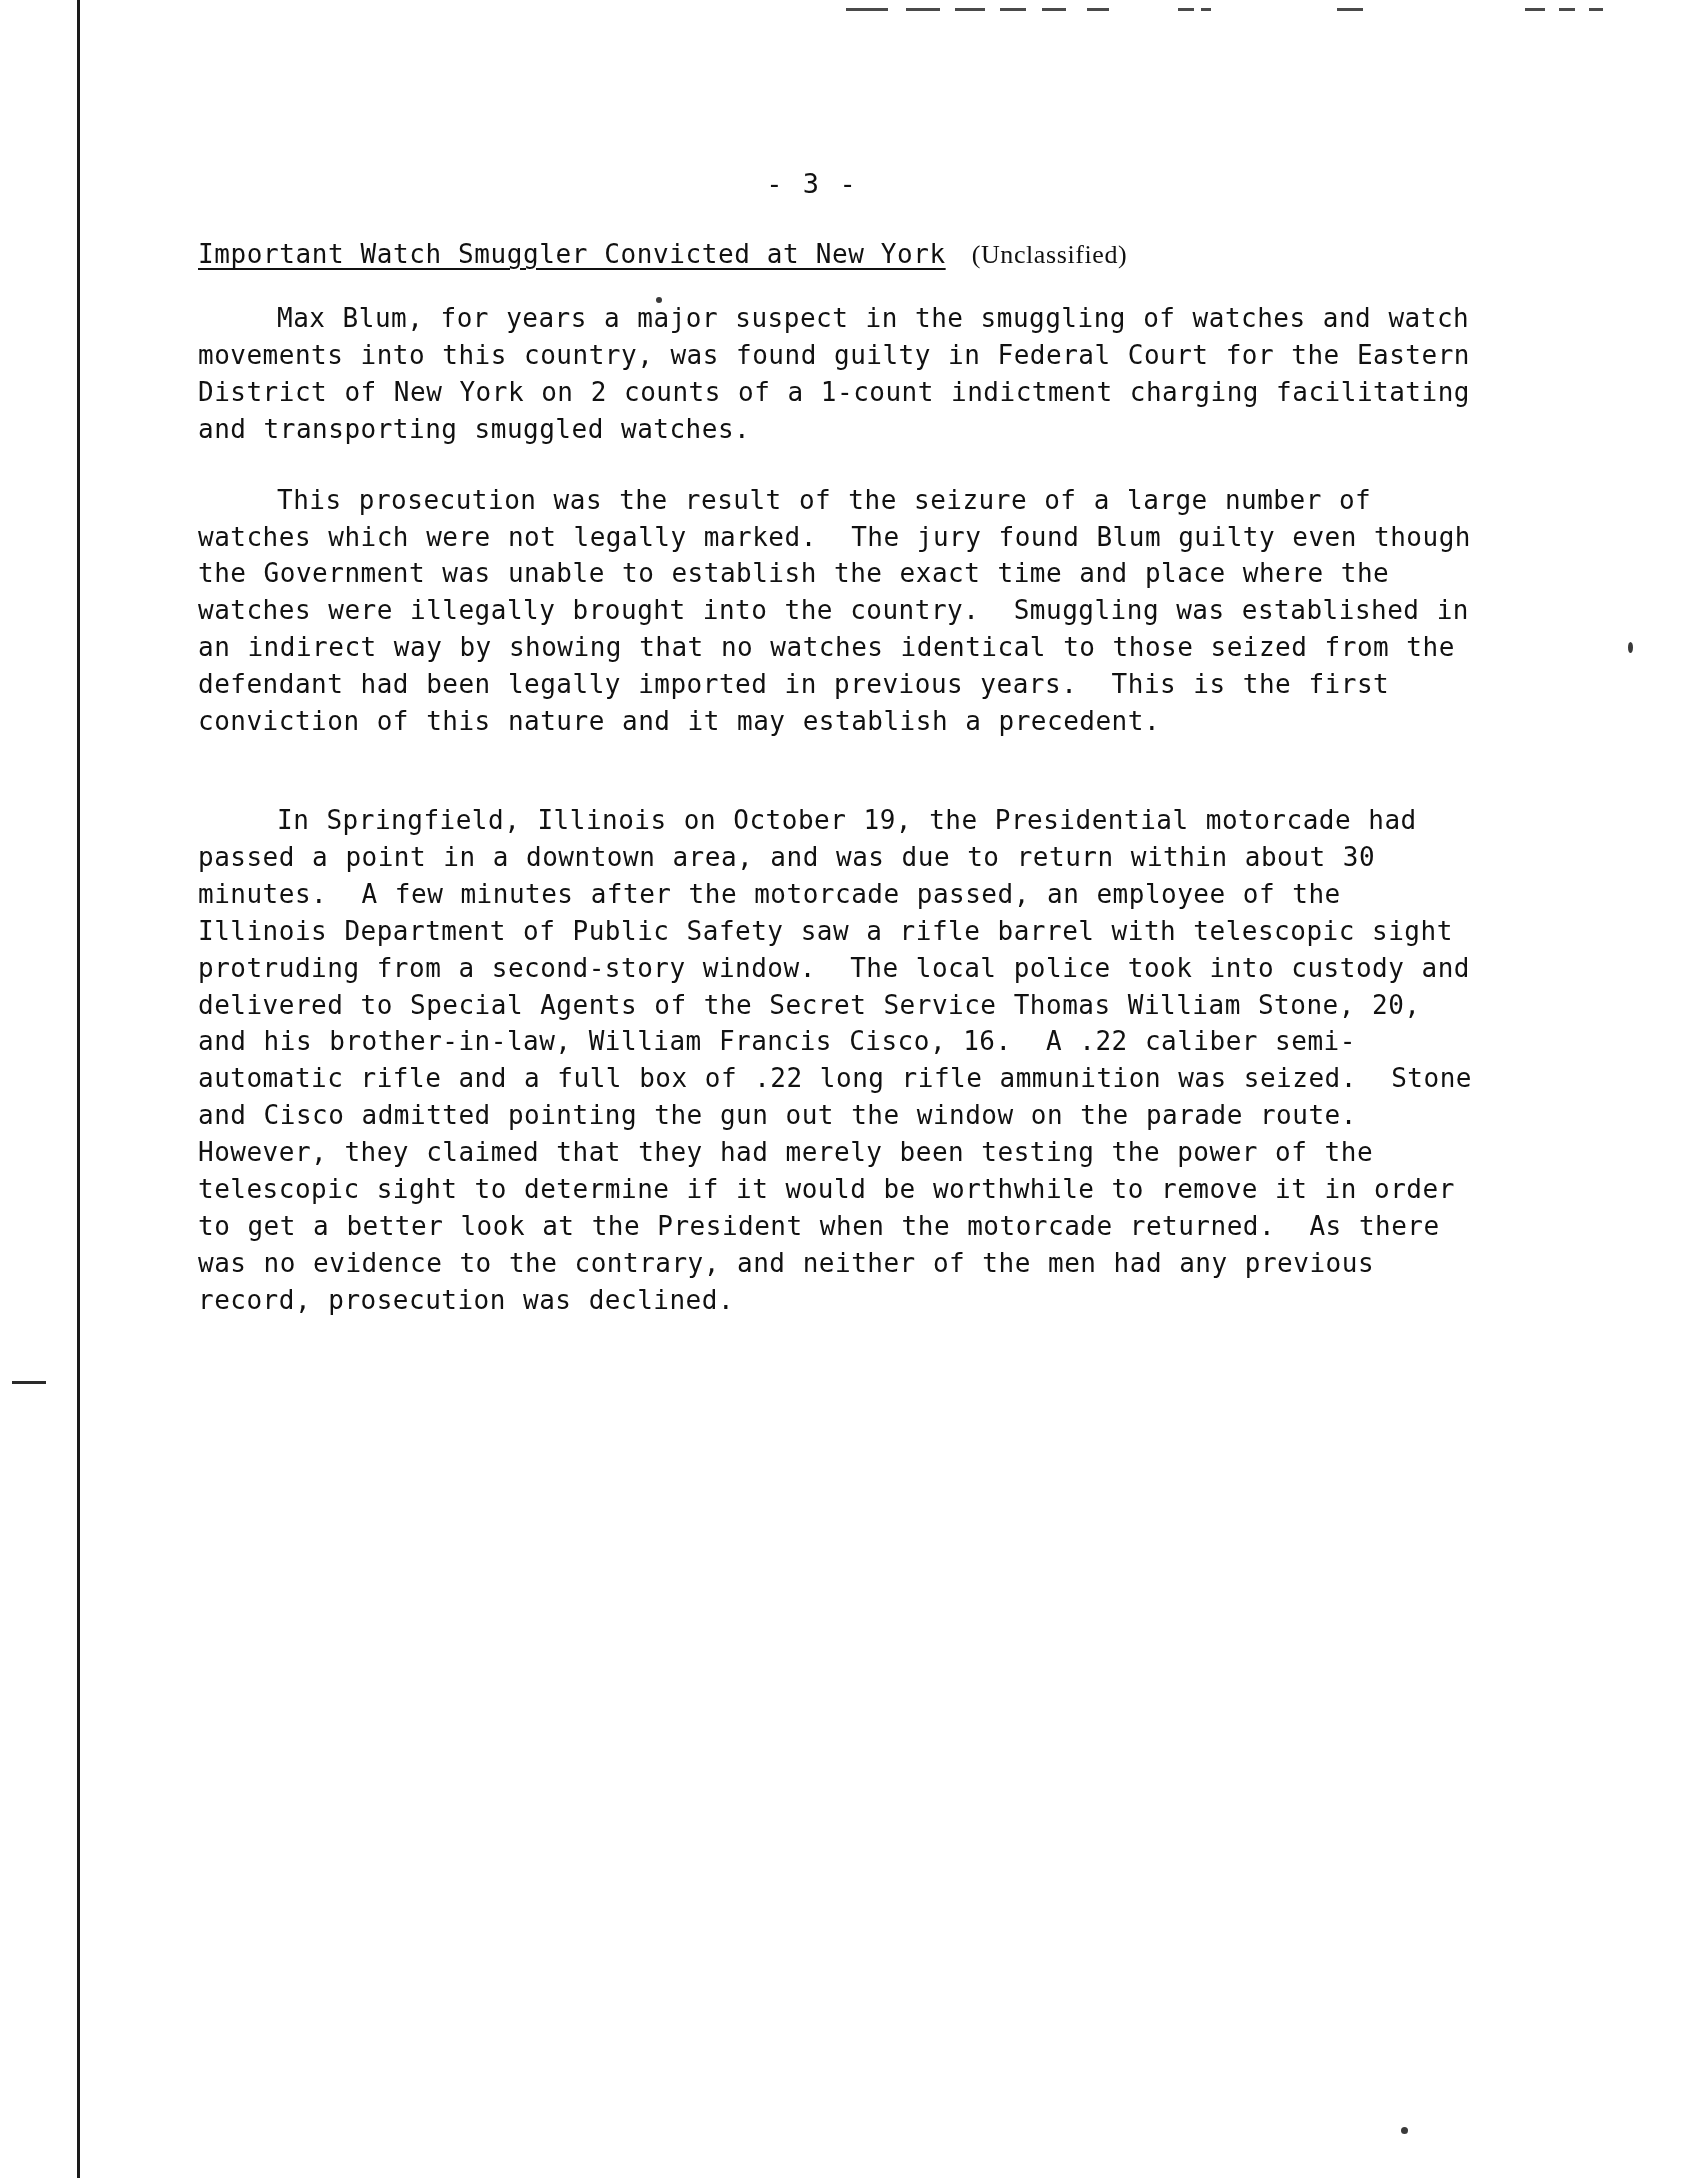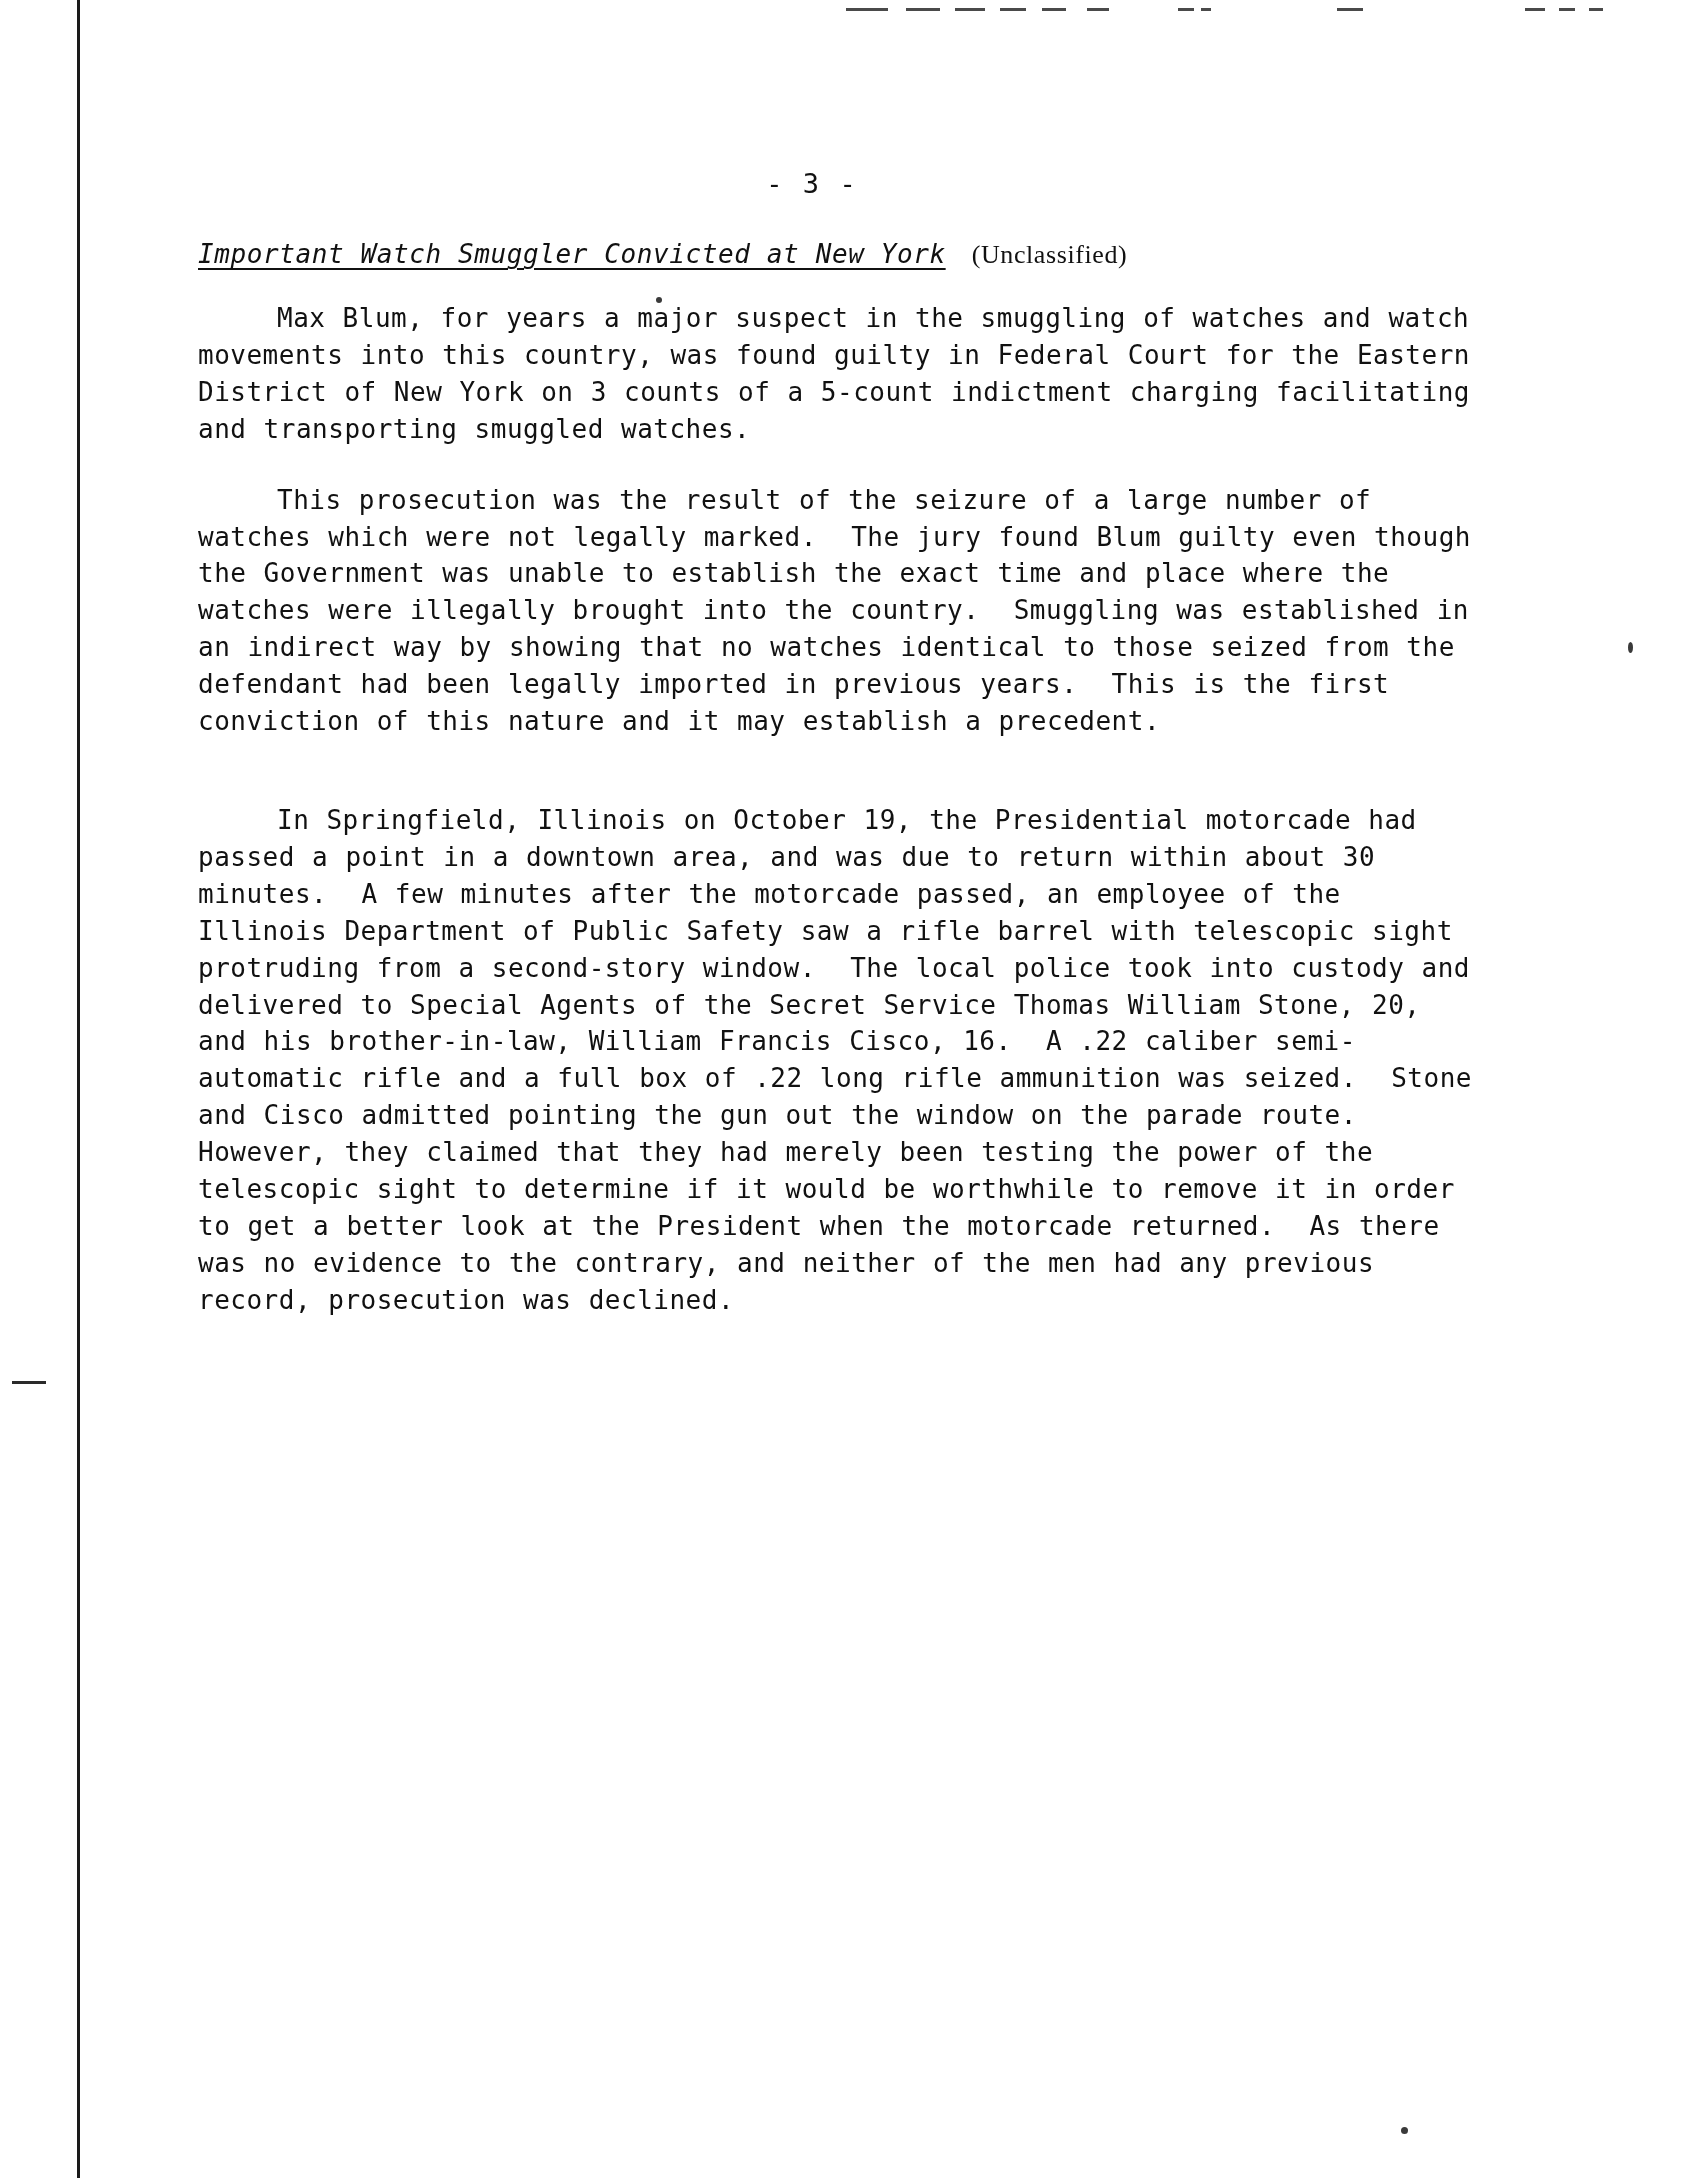--- a/index.html
+++ b/index.html
@@ -69,21 +69,20 @@
 
   .heading-line {
     font-size: 26px;
     letter-spacing: 0.6px;
     margin-bottom: 30px;
     white-space: nowrap;
   }
   .heading-title {
     text-decoration: underline;
     text-underline-offset: 5px;
-    font-style: italic;
   }
   .heading-class {
     padding-left: 26px;
     font-family: Liberation Serif, serif;
   }
 
   .para {
     font-size: 26px;
     line-height: 1.42;
     letter-spacing: 0.5px;
@@ -122,21 +121,21 @@
   <div class="speck" style="left:1401px; top:2127px; width:7px; height:7px;"></div>
 
   <div class="content">
 
     <div class="page-number">- 3 -</div>
 
     <div class="section">
       <div class="heading-line">
         <span class="heading-title">Important Watch Smuggler Convicted at New York</span><span class="heading-class">(Unclassified)</span>
       </div>
-      <p class="para">Max Blum, for years a major suspect in the smuggling of watches and watch movements into this country, was found guilty in Federal Court for the Eastern District of New York on 3 counts of a 5-count indictment charging facilitating and transporting smuggled watches.</p>
+      <p class="para">Max Blum, for years a major suspect in the smuggling of watches and watch movements into this country, was found guilty in Federal Court for the Eastern District of New York on 2 counts of a 1-count indictment charging facilitating and transporting smuggled watches.</p>
       <p class="para">This prosecution was the result of the seizure of a large number of watches which were not legally marked.  The jury found Blum guilty even though the Government was unable to establish the exact time and place where the watches were illegally brought into the country.  Smuggling was established in an indirect way by showing that no watches identical to those seized from the defendant had been legally imported in previous years.  This is the first conviction of this nature and it may establish a precedent.</p>
     </div>
 
     <div class="gap-between-sections"></div>
 
     <div class="section">
       <p class="para">In Springfield, Illinois on October 19, the Presidential motorcade had passed a point in a downtown area, and was due to return within about 30 minutes.  A few minutes after the motorcade passed, an employee of the Illinois Department of Public Safety saw a rifle barrel with telescopic sight protruding from a second-story window.  The local police took into custody and delivered to Special Agents of the Secret Service Thomas William Stone, 20, and his brother-in-law, William Francis Cisco, 16.  A .22 caliber semi-automatic rifle and a full box of .22 long rifle ammunition was seized.  Stone and Cisco admitted pointing the gun out the window on the parade route.  However, they claimed that they had merely been testing the power of the telescopic sight to determine if it would be worthwhile to remove it in order to get a better look at the President when the motorcade returned.  As there was no evidence to the contrary, and neither of the men had any previous record, prosecution was declined.</p>
     </div>
 
   </div>

